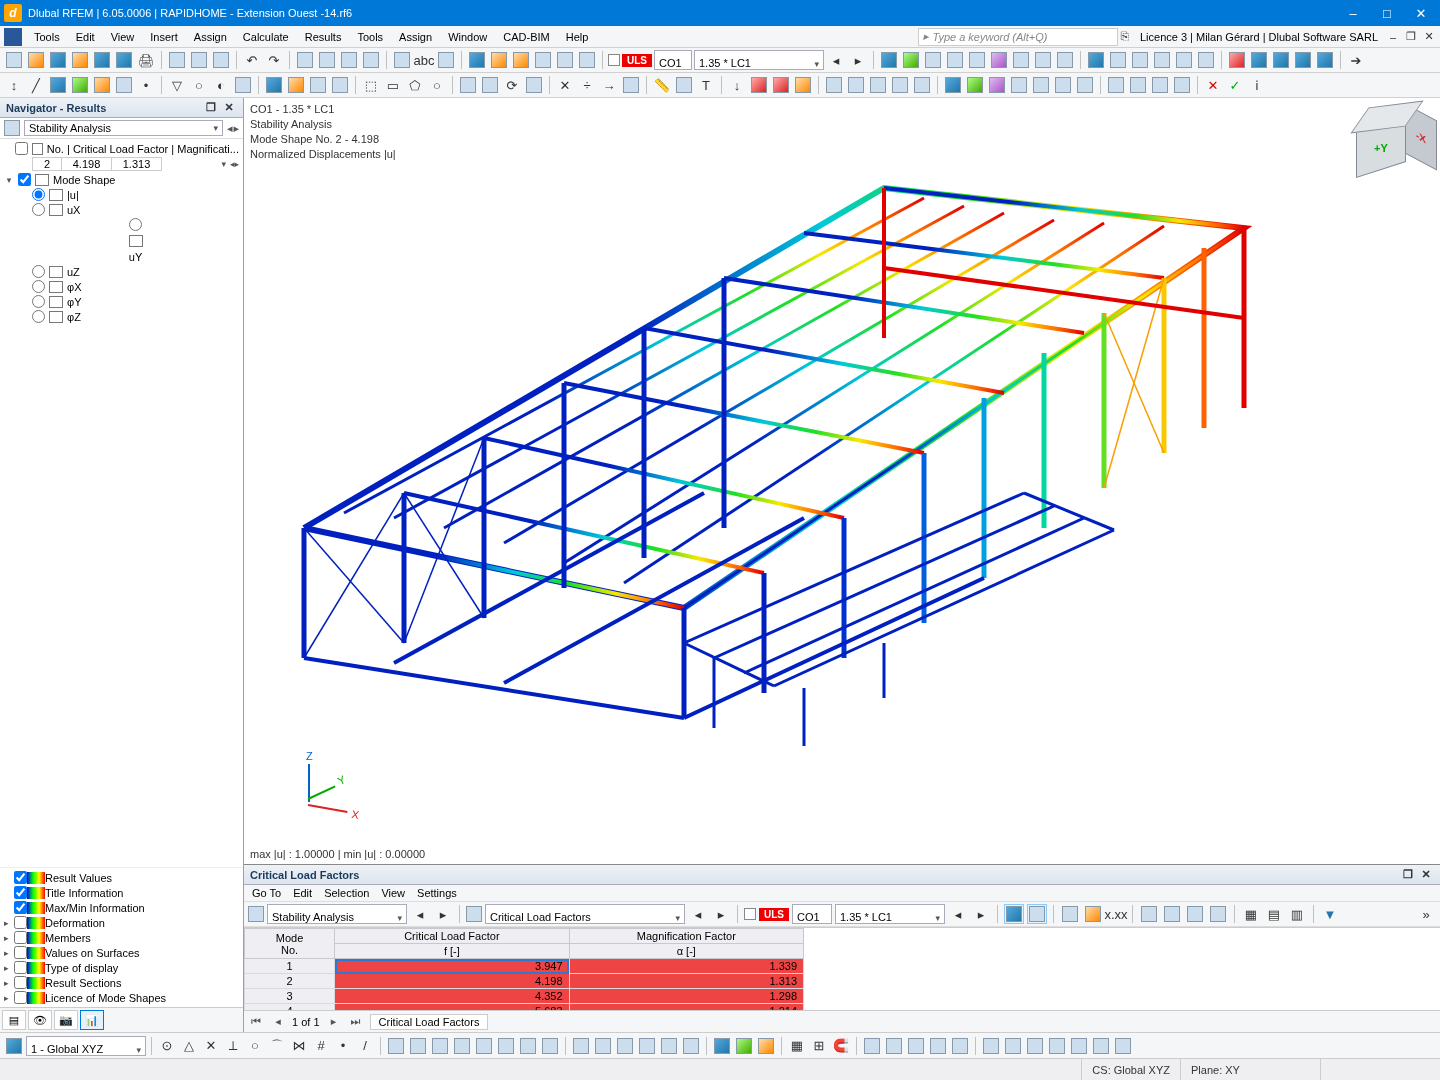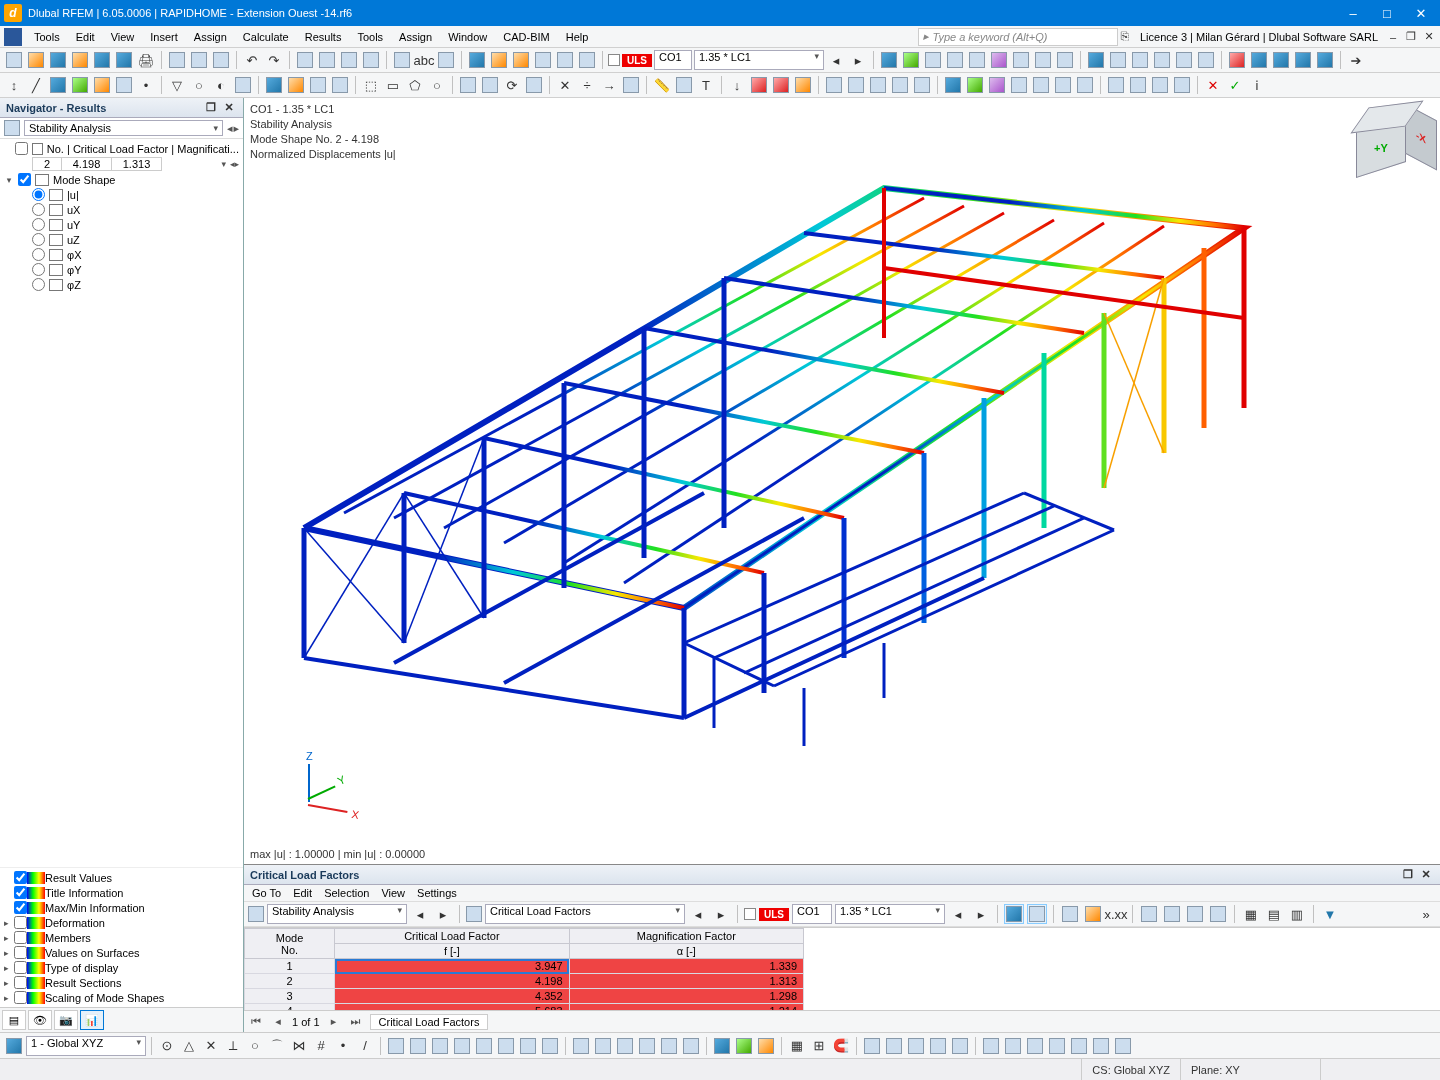--- a/index.html
+++ b/index.html
@@ -20,21 +20,21 @@
 .menubar .search-box { width: 200px; height: 18px; border: 1px solid #ccc; margin-left: 4px; padding: 0 4px; color: #888; font-style: italic; display:flex;align-items:center; gap:4px; background:#fff;}
 .menubar .right-group { margin-left: auto; display: flex; align-items: center; gap: 4px; padding-right: 4px; }
 .menubar .lic { color: #000; padding: 0 4px; }
 .menubar .smallbtn { width:14px; height:14px; display:inline-flex; align-items:center; justify-content:center; color:#333; font-size:11px; }
 
 
 .toolbar { display: flex; align-items: center; gap: 2px; padding: 2px 4px; background: #f5f6f7; border-bottom: 1px solid #d0d0d0; flex-wrap: nowrap; overflow:hidden; }
 .tb-btn { width: 20px; height: 20px; display: flex; align-items: center; justify-content: center; border: 1px solid transparent; font-size: 13px; color: #333; }
 .tb-sep { width: 1px; height: 18px; background: #c0c0c0; margin: 0 3px; }
 .uls-badge { background: #e00; color: #fff; padding: 1px 5px; font-size: 10px; font-weight: bold; }
-.combo { height: 20px; border: 1px solid #aab; background: #fff; display: flex; align-items: flex-start; padding: 0 4px; gap: 4px; }
+.combo { height: 20px; border: 1px solid #aab; background: #fff; display: flex; align-items: flex-end; padding: 0 4px; gap: 4px; }
 .combo .arrow { color: #555; font-size: 9px; }
 .chk { width:12px; height:12px; border:1px solid #888; background:#fff; display:inline-block; }
 
 
 .main-row { flex: 1; display: flex; min-height: 0; }
 
 
 .nav-panel { width: 244px; background: #fff; border-right: 1px solid #8aa; display: flex; flex-direction: column; }
 .panel-header { background: linear-gradient(#eef2f7, #dce4ee); border-bottom: 1px solid #aab; padding: 3px 6px; display: flex; align-items: center; font-weight: bold; color: #1a3a5a; }
 .panel-header .hdr-btns { margin-left: auto; display: flex; gap: 2px; font-size: 11px; color:#333;}
@@ -487,21 +487,21 @@
           <div class="tree-row" style="padding-left: 28px;">
             <input type="radio" name="ms" checked="" style=""> 
             <span class="ico"></span> 
             <span>|u|</span>
           </div>
           <div class="tree-row" style="padding-left: 28px;">
             <input type="radio" name="ms" style=""> 
             <span class="ico"></span> 
             <span>uX</span>
           </div>
-          <div class="tree-row" style="padding-left: 28px;">
+          <div class="tree-row" style="padding-left: 28px; flex-direction: column;">
             <input type="radio" name="ms" style=""> 
             <span class="ico"></span> 
             <span>uY</span>
           </div>
           <div class="tree-row" style="padding-left: 28px;">
             <input type="radio" name="ms" style=""> 
             <span class="ico"></span> 
             <span>uZ</span>
           </div>
           <div class="tree-row" style="padding-left: 28px;">
@@ -570,21 +570,21 @@
         <div class="check-row">
           <span class="exp">▸</span>
           <input type="checkbox" style=""> 
           <span class="grad-ico"></span> 
           <span>Result Sections</span>
         </div>
         <div class="check-row">
           <span class="exp">▸</span>
           <input type="checkbox" style=""> 
           <span class="grad-ico"></span> 
-          <span>Scaling of Mode Shapes</span>
+          <span>Licence of Mode Shapes</span>
         </div>
       </div>
 
     <div class="nav-bottom-tabs">
       <div class="btab">▤</div>
       <div class="btab">👁</div>
       <div class="btab">📷</div>
       <div class="btab active">📊</div>
     </div>
   </div>

